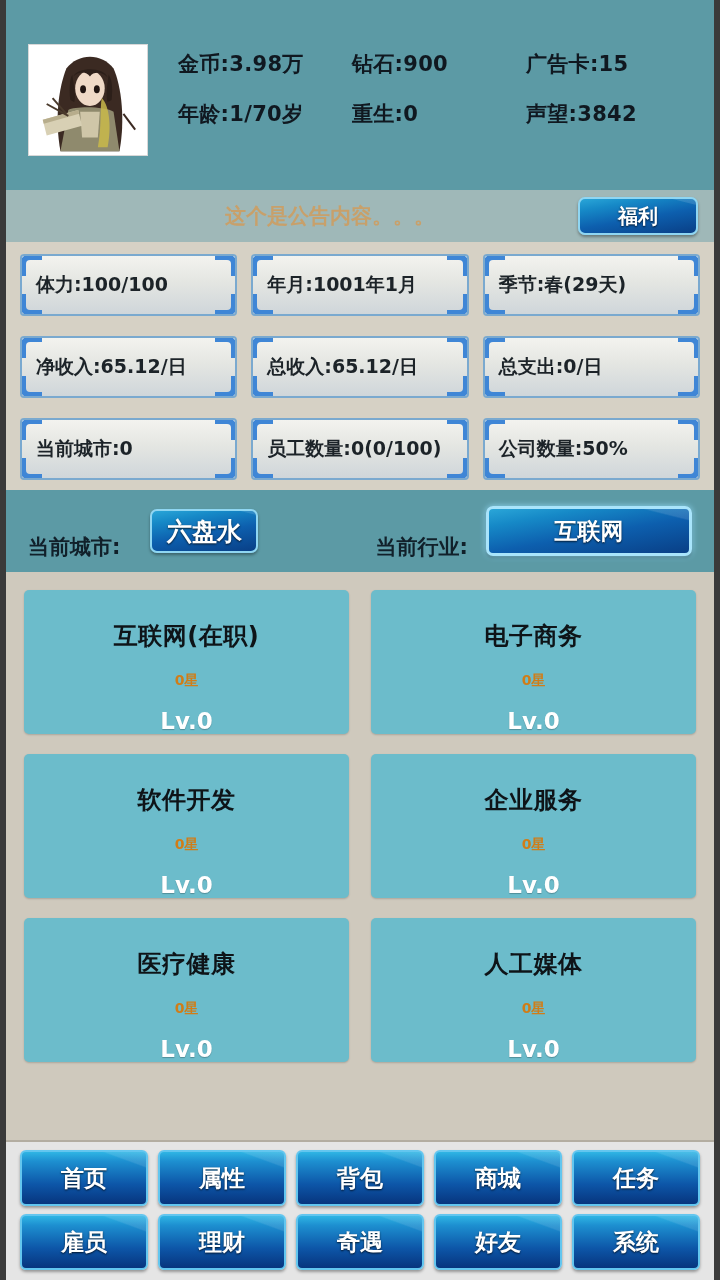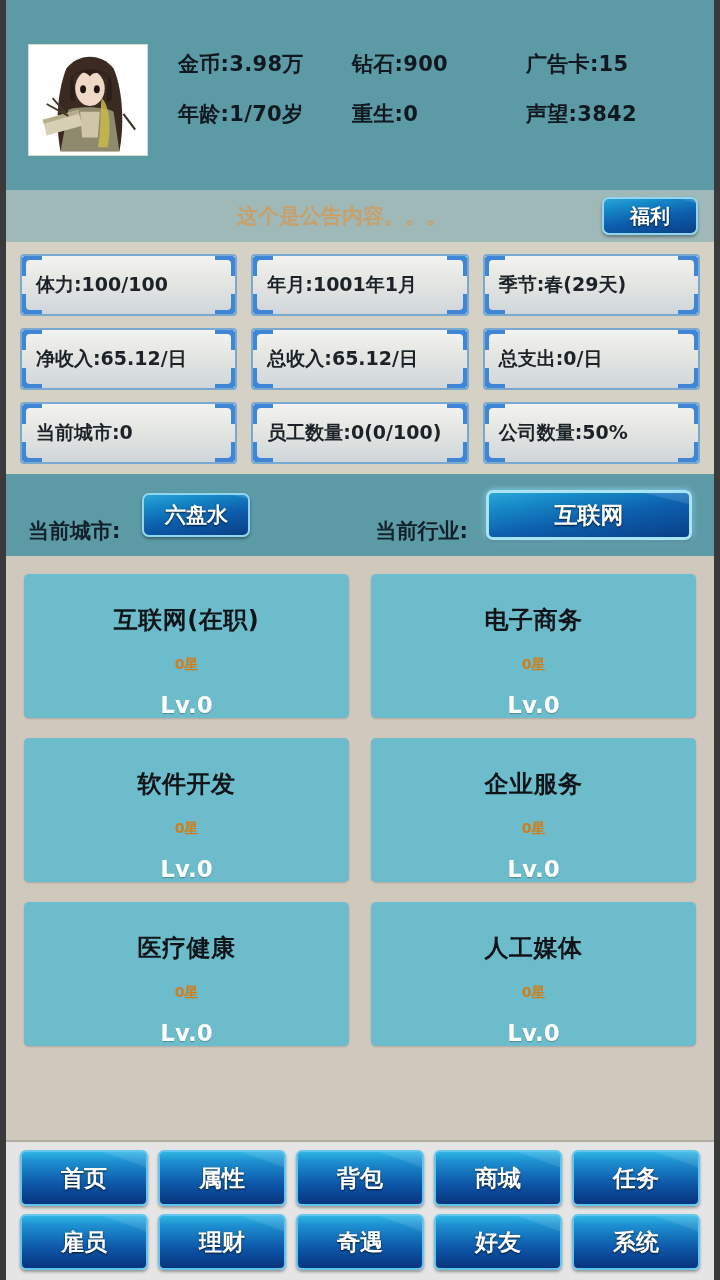--- a/index.html
+++ b/index.html
@@ -102,33 +102,33 @@
     content: "";
     position: absolute;
     left: -20%; top: -60%;
     width: 150%; height: 120%;
     background: linear-gradient(200deg, rgba(255,255,255,0.30) 0%, rgba(255,255,255,0.12) 42%, rgba(255,255,255,0) 43%);
     transform: rotate(-6deg);
     pointer-events: none;
   }
 
   .btn-welfare {
-    width: 96px;
+    width: 120px;
     height: 38px;
     font-size: 20px;
     flex: 0 0 auto;
   }
 
   
   .stat-panel {
     background: #d6d1c5;
     padding: 12px 14px 10px 14px;
     display: grid;
     grid-template-columns: repeat(3, 1fr);
-    gap: 12px 14px;
+    gap: 20px 14px;
     flex: 0 0 auto;
   }
 
   .statbox {
     position: relative;
     height: 62px;
     display: flex;
     align-items: center;
     padding-left: 14px;
     background: linear-gradient(180deg, #f3f3ef 0%, #e4e6e2 45%, #cfd6da 100%);
@@ -166,22 +166,22 @@
   .sel-label {
     font-size: 21px;
     color: #11202a;
     font-weight: bold;
     white-space: nowrap;
     margin-top: 32px;
   }
   .btn-city {
     width: 108px;
     height: 44px;
-    font-size: 21px;
-    margin-left: 22px;
+    font-size: 25px;
+    margin-left: 30px;
   }
   .spacer-sel { flex: 1; }
   .btn-industry {
     width: 206px;
     height: 50px;
     font-size: 23px;
     margin-left: 18px;
     border: 3px solid #a9e4fb;
     box-shadow: 0 0 6px rgba(150,225,255,0.85), 0 2px 3px rgba(0,0,0,0.35);
   }

